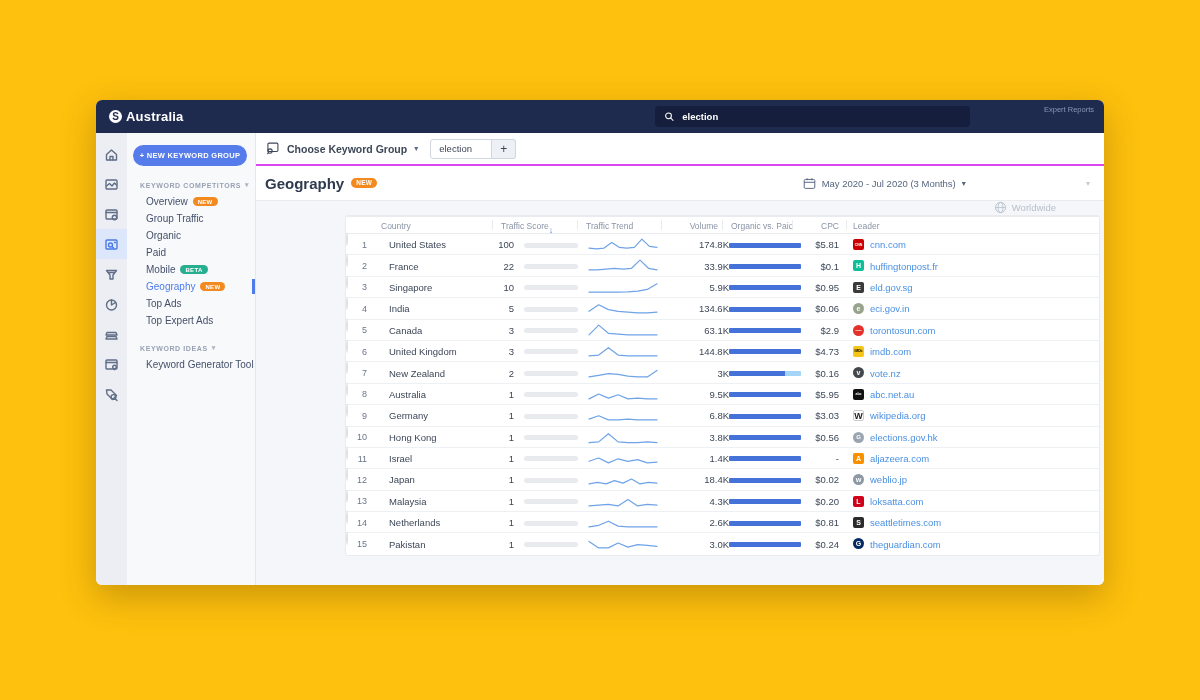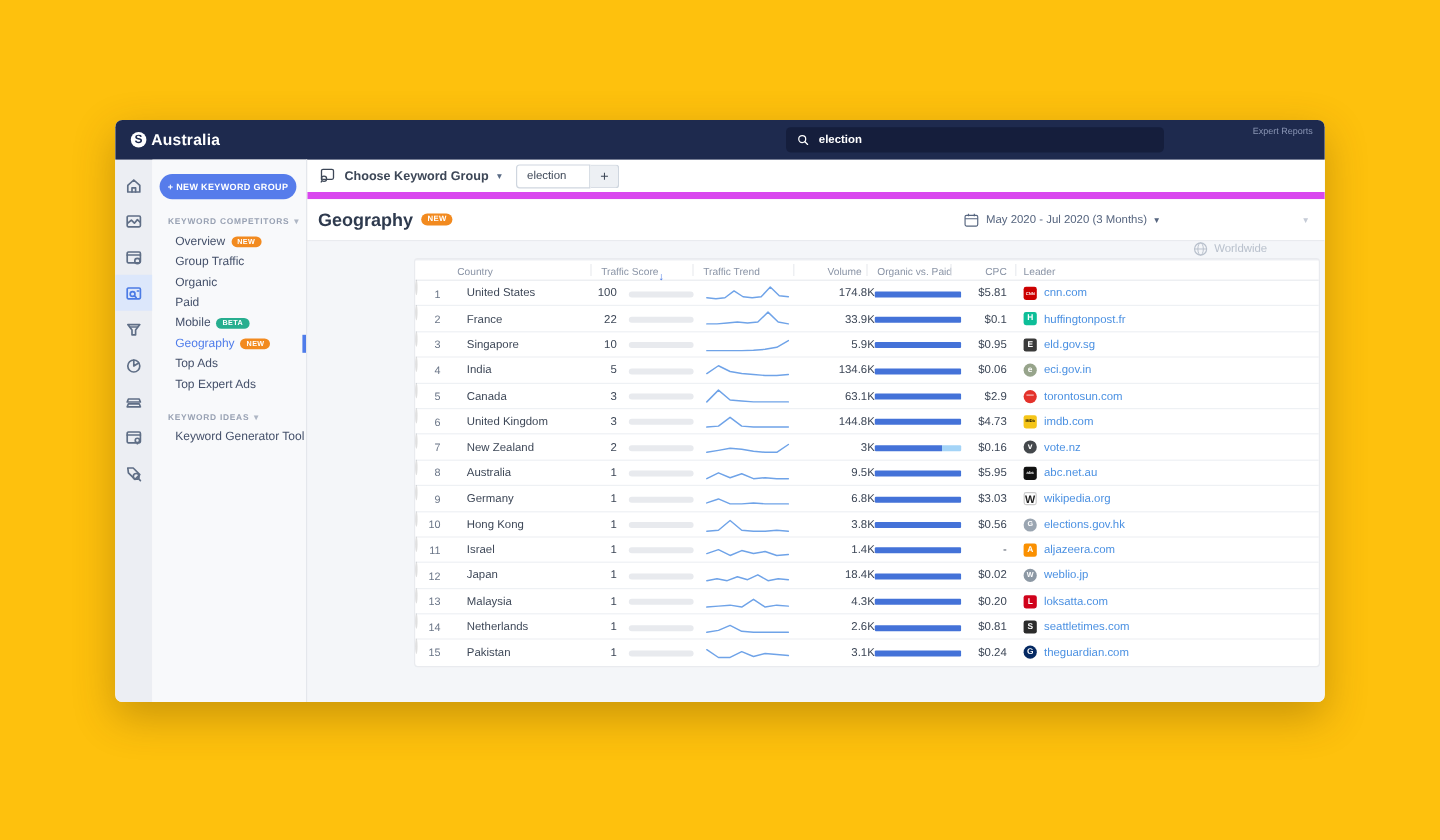--- a/index.html
+++ b/index.html
@@ -46,21 +46,21 @@
     display:flex; align-items:center; gap:5px; cursor:pointer; }
   .menu-item.active { color:#4F7CEA; }
   .menu-item.active::after { content:""; position:absolute; right:0; top:1px; bottom:1px; width:3px; background:#4F7CEA; }
   .badge { display:inline-block; border-radius:7px; color:#fff; font-size:6px; font-weight:bold;
     padding:1.5px 5px; letter-spacing:.3px; line-height:1; }
   .badge.new { background:#F28A1F; }
   .badge.beta { background:#27AE8F; }
 
   .content { flex:1; display:flex; flex-direction:column; background:#F4F6F9; min-width:0; }
 
-  .kw-bar { height:33px; background:#fff; border-bottom:6px solid #d946ef; display:flex; align-items:center; padding-left:9px; flex:none; }
+  .kw-bar { height:33px; background:#fff; border-bottom:2px solid #d946ef; display:flex; align-items:center; padding-left:9px; flex:none; }
   .kw-bar svg { width:15px; height:15px; stroke:#3D4757; fill:none; stroke-width:1.3; }
   .kw-label { margin-left:7px; font-size:10.5px; color:#3D4757; font-weight:bold; cursor:pointer; }
   .kw-caret { margin-left:7px; font-size:8px; color:#5A6B85; cursor:pointer; }
   .kw-chip { margin-left:12px; width:62px; height:20px; background:#fff; border:1px solid #CFD6DF;
     border-radius:3px 0 0 3px; font-size:9.5px; color:#3D4757; display:flex; align-items:center; padding-left:8px; }
   .kw-add { width:24px; height:20px; background:#EDF0F4; border:1px solid #CFD6DF; border-left:none;
     border-radius:0 3px 3px 0; font-size:12px; color:#3D4757; display:flex; align-items:center; justify-content:center; cursor:pointer; }
 
   .page-head { height:35px; background:#fff; border-bottom:1px solid #E9EBEF; display:flex; align-items:center;
     padding:0 14px 0 9px; flex:none; }
@@ -330,20 +330,20 @@
                   <polyline points="1.0,12.9 9.5,11.3 18.0,12.9 26.5,9.6 35.0,12.1 43.5,8.0 52.0,12.9 60.5,11.3 69.0,12.1" fill="none" stroke="#6FA3E8" stroke-width="1.2" stroke-linejoin="round" stroke-linecap="round"></polyline>
                 </svg><span class="cell volume">18.4K</span><span class="ovp-bar" style="background:linear-gradient(to right,#4472D8 0 100%,#A4D4F7 100% 100%)"></span><span class="cell cpc">$0.02</span><span class="favicon" style="background:#8C98A4;color:#FFFFFF;font-size:6px;border-radius:50%;">W</span><span class="cell leader-link">weblio.jp</span></div>
               <div class="trow"><span class="cell rank">13</span><span class="flag" style="background:linear-gradient(#010066,#010066) no-repeat 0 0 / 55% 50%,linear-gradient(to bottom,#CC0001 0% 25%,#FFFFFF 25% 50%,#CC0001 50% 75%,#FFFFFF 75% 100%)"></span><span class="cell country">Malaysia</span><span class="cell score-num">1</span><span class="score-bar"><span class="score-fill" style="width:1%"></span></span><svg class="spark" width="70" height="16">
                   <polyline points="1.0,12.9 10.7,12.1 20.4,11.3 30.1,12.9 39.9,6.4 49.6,12.9 59.3,11.3 69.0,12.1" fill="none" stroke="#6FA3E8" stroke-width="1.2" stroke-linejoin="round" stroke-linecap="round"></polyline>
                 </svg><span class="cell volume">4.3K</span><span class="ovp-bar" style="background:linear-gradient(to right,#4472D8 0 100%,#A4D4F7 100% 100%)"></span><span class="cell cpc">$0.20</span><span class="favicon" style="background:#D0021B;color:#FFFFFF;font-size:7px;border-radius:2px;">L</span><span class="cell leader-link">loksatta.com</span></div>
               <div class="trow"><span class="cell rank">14</span><span class="flag" style="background:linear-gradient(to bottom,#AE1C28 0% 33.333333333333336%,#FFFFFF 33.333333333333336% 66.66666666666667%,#21468B 66.66666666666667% 100%)"></span><span class="cell country">Netherlands</span><span class="cell score-num">1</span><span class="score-bar"><span class="score-fill" style="width:1%"></span></span><svg class="spark" width="70" height="16">
                   <polyline points="1.0,12.9 10.7,11.3 20.4,7.2 30.1,12.1 39.9,12.9 49.6,12.9 59.3,12.9 69.0,12.9" fill="none" stroke="#6FA3E8" stroke-width="1.2" stroke-linejoin="round" stroke-linecap="round"></polyline>
                 </svg><span class="cell volume">2.6K</span><span class="ovp-bar" style="background:linear-gradient(to right,#4472D8 0 100%,#A4D4F7 100% 100%)"></span><span class="cell cpc">$0.81</span><span class="favicon" style="background:#2B2B2B;color:#FFFFFF;font-size:7px;border-radius:2px;">S</span><span class="cell leader-link">seattletimes.com</span></div>
               <div class="trow"><span class="cell rank">15</span><span class="flag" style="background:linear-gradient(to right,#FFFFFF 0% 33.333333333333336%,#01411C 33.333333333333336% 66.66666666666667%,#01411C 66.66666666666667% 100%)"></span><span class="cell country">Pakistan</span><span class="cell score-num">1</span><span class="score-bar"><span class="score-fill" style="width:1%"></span></span><svg class="spark" width="70" height="16">
                   <polyline points="1.0,6.4 10.7,12.9 20.4,12.9 30.1,8.0 39.9,12.1 49.6,9.6 59.3,10.4 69.0,11.3" fill="none" stroke="#6FA3E8" stroke-width="1.2" stroke-linejoin="round" stroke-linecap="round"></polyline>
-                </svg><span class="cell volume">3.1K</span><span class="ovp-bar" style="background:linear-gradient(to right,#4472D8 0 100%,#A4D4F7 100% 100%)"></span><span class="cell cpc">$0.24</span><span class="favicon" style="background:#052962;color:#FFFFFF;font-size:7px;border-radius:50%;">G</span><span class="cell leader-link">theguardian.com</span></div>
+                </svg><span class="cell volume">3.0K</span><span class="ovp-bar" style="background:linear-gradient(to right,#4472D8 0 100%,#A4D4F7 100% 100%)"></span><span class="cell cpc">$0.24</span><span class="favicon" style="background:#052962;color:#FFFFFF;font-size:7px;border-radius:50%;">G</span><span class="cell leader-link">theguardian.com</span></div>
             </div>
         </div>
       </div>
 
     </div>
   </div>
 </div>
 
 </body></html>

